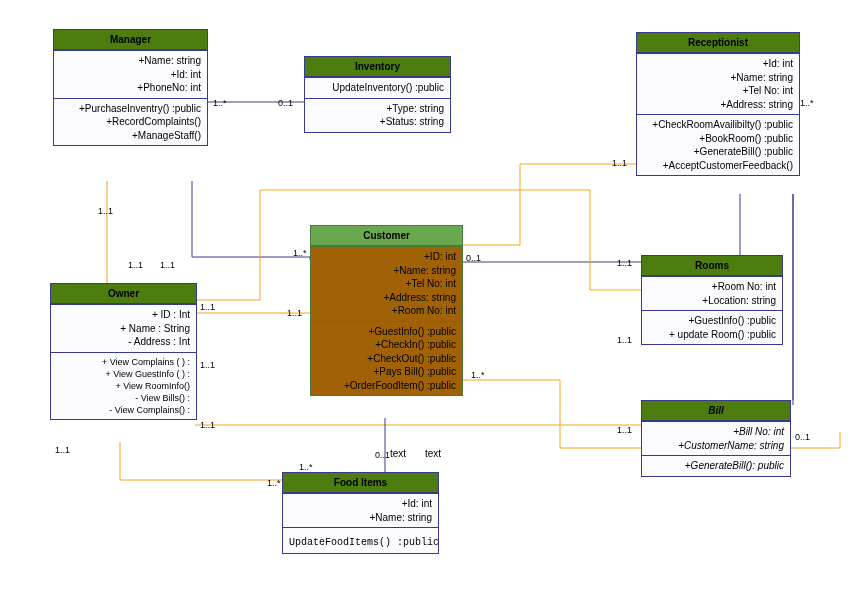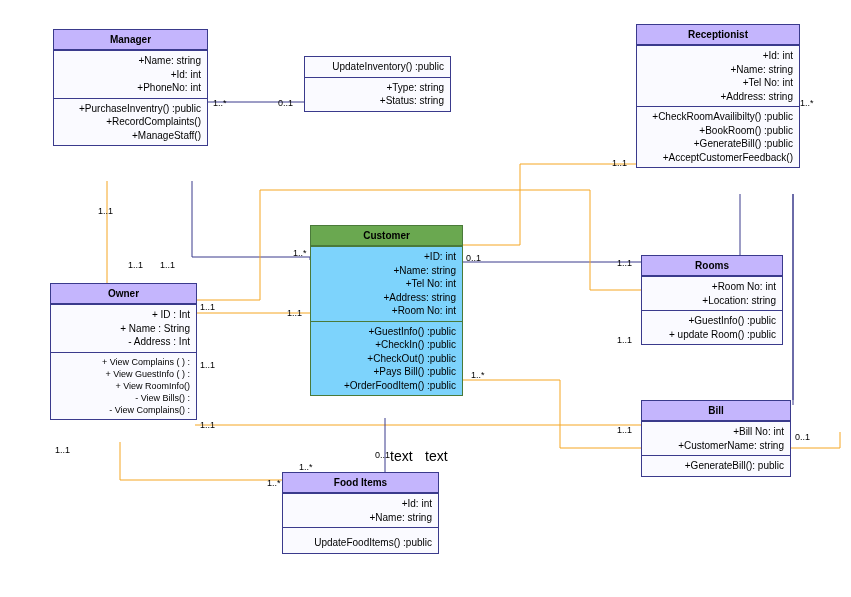--- a/index.html
+++ b/index.html
@@ -24,54 +24,54 @@
     width: 851px; height: 597px;
     pointer-events: none;
   }
   .class-box {
     position: absolute;
     border: 1px solid #3a3a8c;
     background: #fafaff;
     box-shadow: 0 0 0 rgba(0,0,0,0);
   }
   .class-box.green {
-    background: #7dd3fc;
+    background: #a16207;
     border-color: #4a7a3a;
   }
   .class-box.green .section {
     border-top-color: #4a7a3a;
   }
   .class-box.green .title {
     background: #6aa850;
     border-bottom-color: #4a7a3a;
   }
   .title {
     font-weight: bold;
     text-align: center;
     padding: 4px 4px;
     font-size: 10px;
     border-bottom: 1px solid #3a3a8c;
-    background: #c4b5fd;
+    background: #4d7c0f;
   }
   .section {
     border-top: 1px solid #3a3a8c;
     padding: 3px 6px;
     line-height: 1.35;
   }
   .section:first-of-type { border-top: none; }
   .row { white-space: nowrap; text-align: right; }
   .mult {
     position: absolute;
     font-size: 9px;
     color: #000;
     pointer-events: none;
   }
   .lbl-text {
     position: absolute;
-    font-size: 14px;
+    font-size: 10px;
     color: #000;
   }
 </style>
 </head>
 <body>
 <div class="canvas">
 
 <svg class="edges">
   <g stroke="#3a3a8c" stroke-width="1" fill="none">
 
@@ -124,30 +124,31 @@
     <div class="row">+PhoneNo: int</div>
   </div>
   <div class="section">
     <div class="row">+PurchaseInventry() :public</div>
     <div class="row">+RecordComplaints()</div>
     <div class="row">+ManageStaff()</div>
   </div>
 </div>
 
 <div class="class-box" style="left:304px; top:56px; width:145px;">
+  <div class="title">Inventory</div>
   <div class="section">
     <div class="row">UpdateInventory() :public</div>
   </div>
   <div class="section">
     <div class="row">+Type: string</div>
     <div class="row">+Status: string</div>
   </div>
 </div>
 
-<div class="class-box" style="left:636px; top:24px; width:162px;">
+<div class="class-box" style="left:636px; top:32px; width:162px;">
   <div class="title">Receptionist</div>
   <div class="section">
     <div class="row">+Id: int</div>
     <div class="row">+Name: string</div>
     <div class="row">+Tel No: int</div>
     <div class="row">+Address: string</div>
   </div>
   <div class="section">
     <div class="row">+CheckRoomAvailibilty() :public</div>
     <div class="row">+BookRoom() :public</div>
@@ -195,38 +196,38 @@
   <div class="section">
     <div class="row">+Room No: int</div>
     <div class="row">+Location: string</div>
   </div>
   <div class="section">
     <div class="row">+GuestInfo() :public</div>
     <div class="row">+ update Room() :public</div>
   </div>
 </div>
 
-<div class="class-box" style="left:641px; top:400px; width:148px;">
+<div class="class-box" style="left:641px; top:400px; width:148px;font-style:italic;">
   <div class="title">Bill</div>
   <div class="section">
     <div class="row">+Bill No: int</div>
     <div class="row">+CustomerName: string</div>
   </div>
   <div class="section" style="">
     <div class="row">+GenerateBill(): public</div>
   </div>
 </div>
 
 <div class="class-box" style="left:282px; top:472px; width:155px;">
   <div class="title">Food Items</div>
   <div class="section">
     <div class="row">+Id: int</div>
     <div class="row">+Name: string</div>
   </div>
-  <div class="section" style="padding-top:8px;">
+  <div class="section" style="padding-top:8px;font-family:Liberation Mono, monospace;">
     <div class="row">UpdateFoodItems() :public</div>
   </div>
 </div>
 
 <div class="mult" style="left:213px; top:98px;">1..*</div>
 <div class="mult" style="left:278px; top:98px;">0..1</div>
 <div class="mult" style="left:293px; top:248px;">1..*</div>
 <div class="mult" style="left:612px; top:158px;">1..1</div>
 <div class="mult" style="left:800px; top:98px;">1..*</div>
 <div class="mult" style="left:98px; top:206px;">1..1</div>

